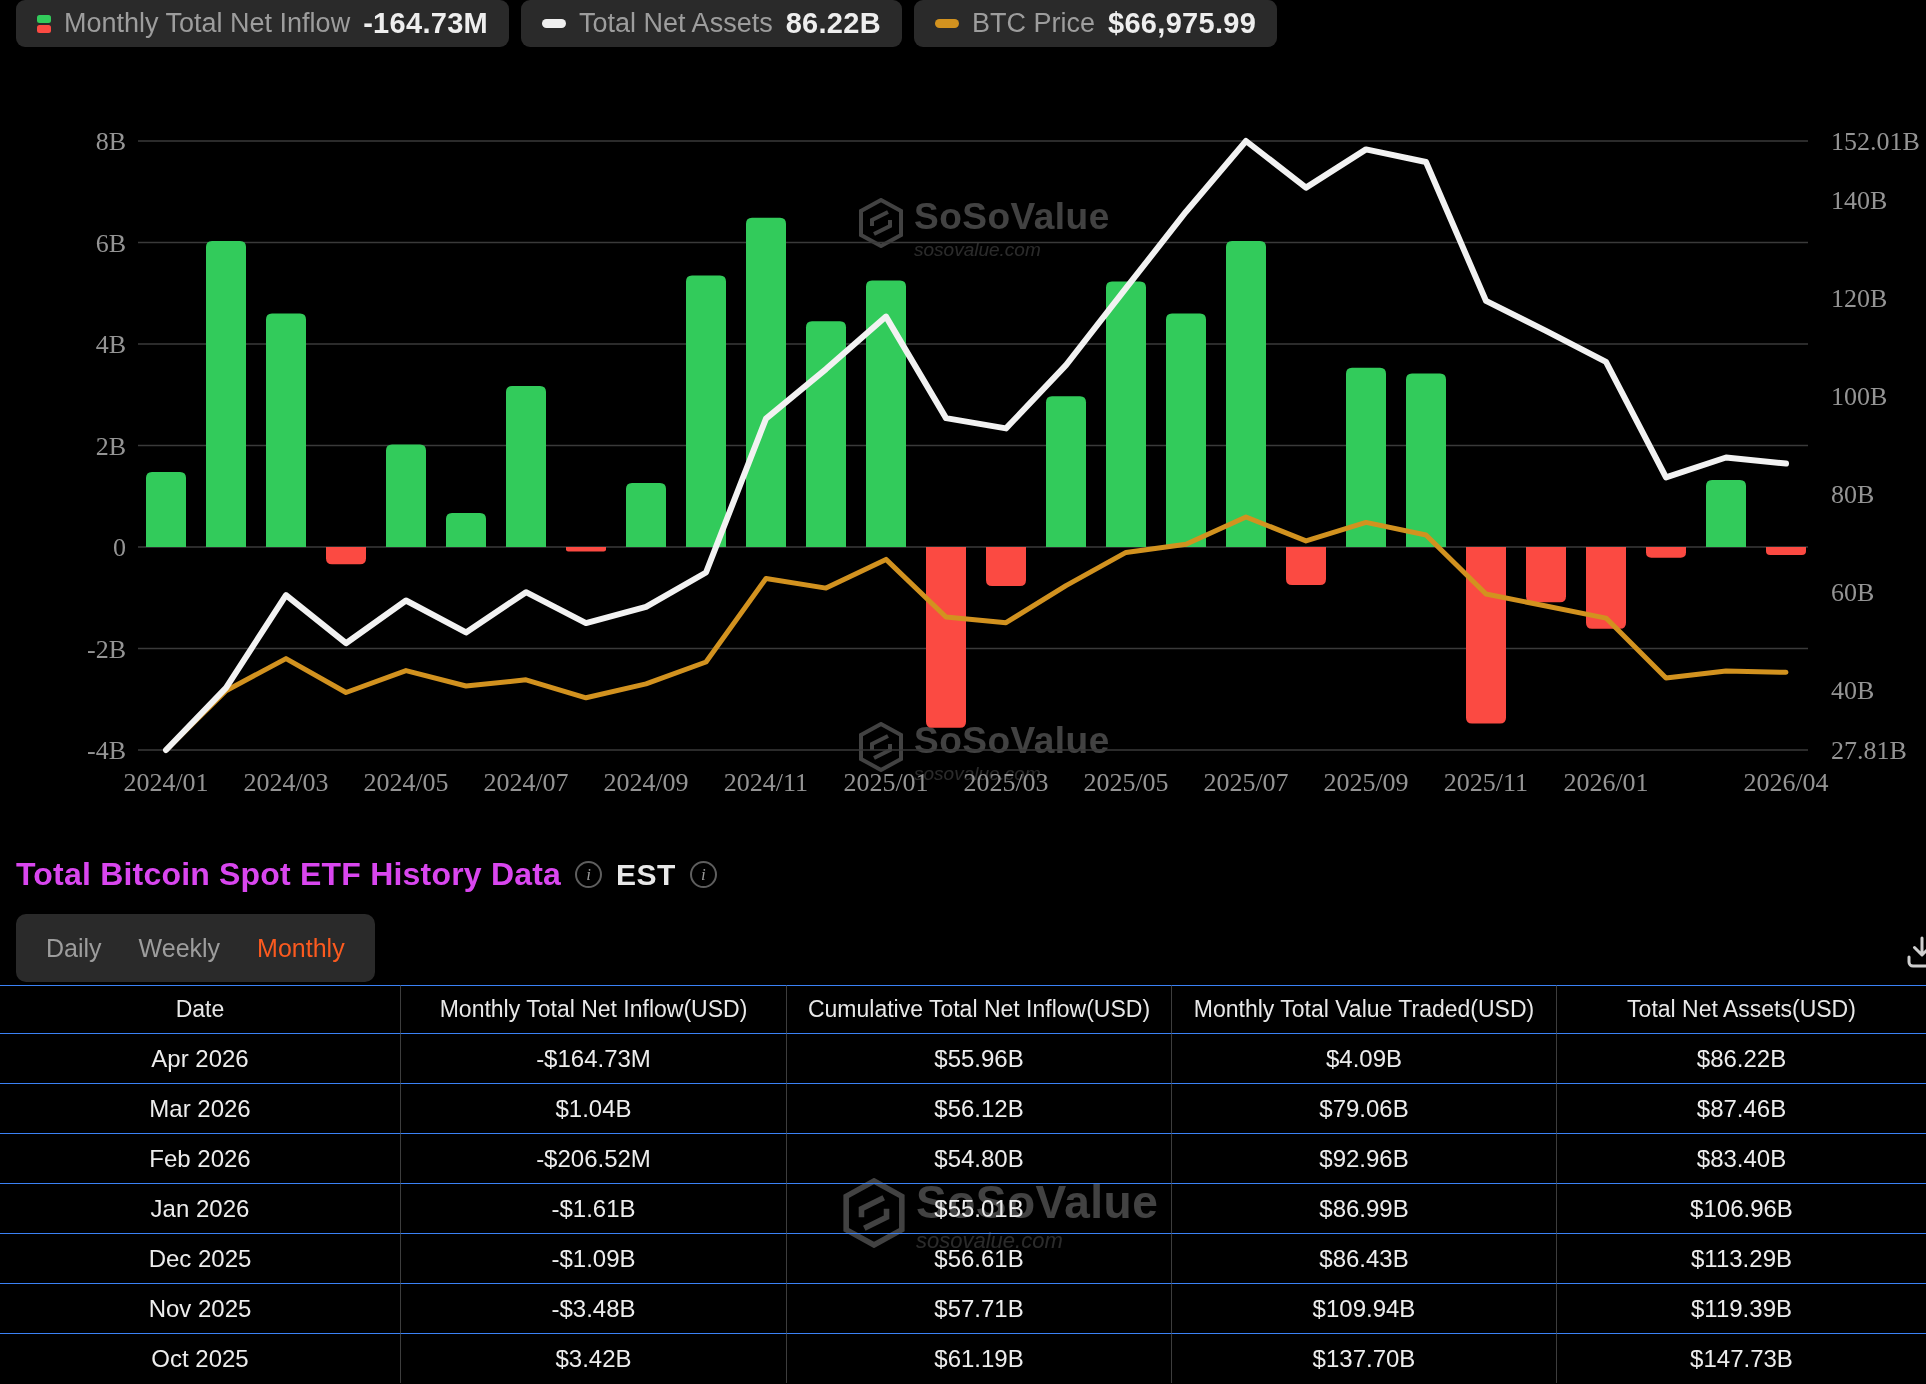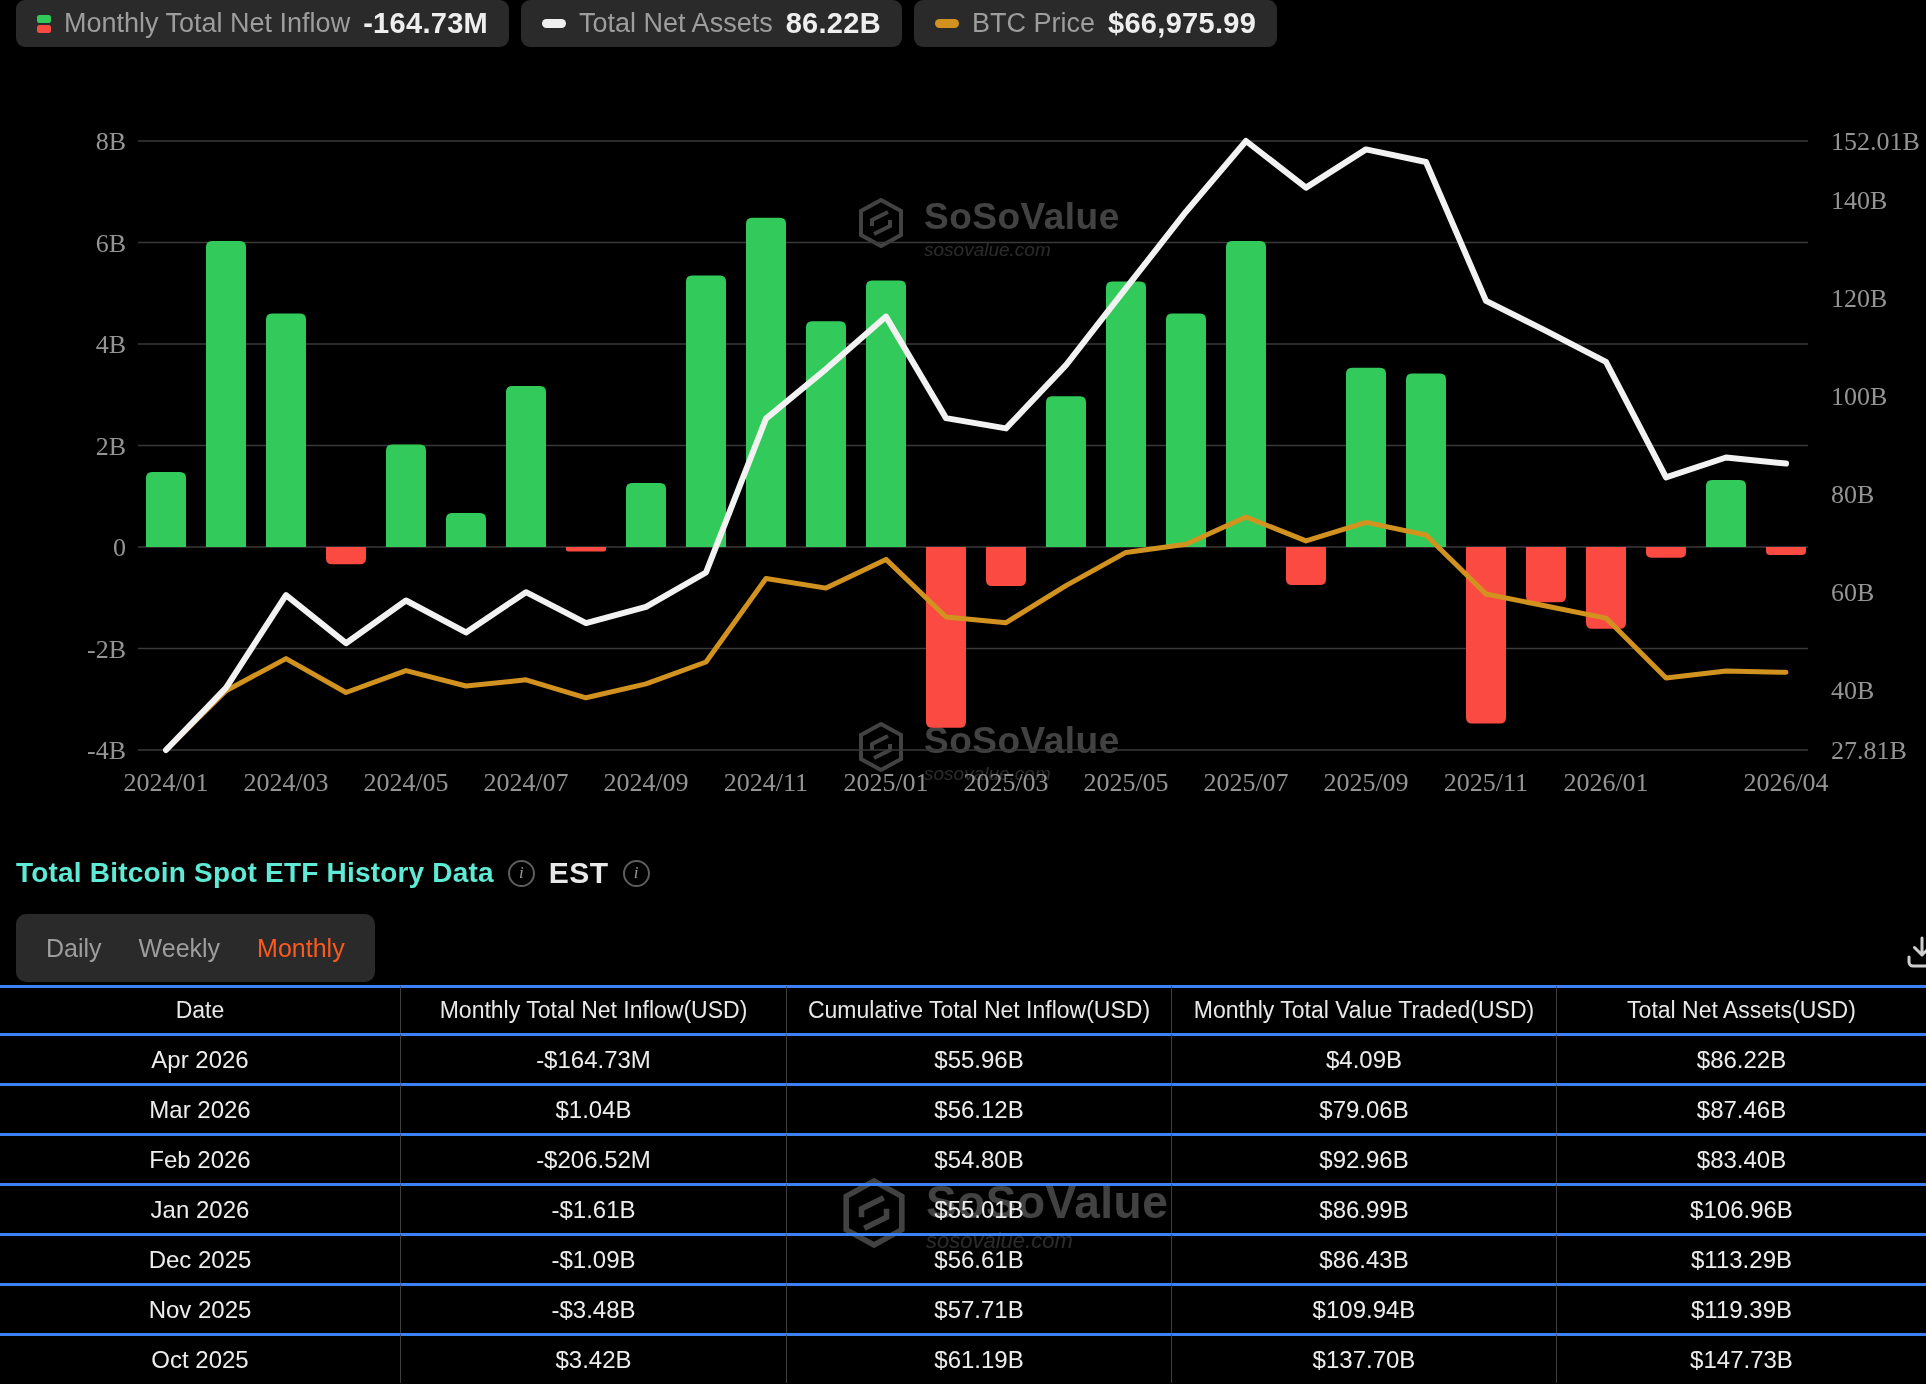--- a/index.html
+++ b/index.html
@@ -15,51 +15,51 @@
   .sq-icon{display:flex;flex-direction:column;gap:2px;}
   .sq-icon i{display:block;width:14px;height:8px;border-radius:2.5px;}
   .sq-icon .g{background:#32cb5b;}
   .sq-icon .r{background:#fb4a42;}
   .dash-icon{display:block;width:24px;height:9px;border-radius:5px;}
   .dash-white{background:#efefef;}
   .dash-orange{background:#d2921f;}
 
   
   #chart-svg{position:absolute;left:0;top:0;z-index:2;}
-  .wm{position:absolute;display:flex;align-items:flex-start;gap:20px;z-index:1;color:rgba(255,255,255,.26);}
+  .wm{position:absolute;display:flex;align-items:flex-start;gap:10px;z-index:1;color:rgba(255,255,255,.26);}
   .wm svg{flex:0 0 auto;}
   .wm-name{font-size:37px;font-weight:700;letter-spacing:.5px;line-height:1.05;}
   .wm-domain{font-size:19px;font-style:italic;color:rgba(255,255,255,.17);margin-top:2px;}
   .wm-top{left:858px;top:198px;}
   .wm-bottom{left:858px;top:722px;}
   .wm-table{left:842px;top:1178px;z-index:1;}
   .wm-table .wm-name{font-size:46px;}
   .wm-table .wm-domain{font-size:22px;}
 
   
   .section-head{position:absolute;left:16px;top:856px;display:flex;align-items:center;gap:14px;z-index:5;}
-  .section-title{color:#5eead4;font-size:28px;font-weight:700;letter-spacing:.2px;}
+  .section-title{color:#d946ef;font-size:32px;font-weight:700;letter-spacing:.2px;}
   .info-dot{width:27px;height:27px;border-radius:50%;border:2px solid #5e5e5e;color:#9a9a9a;
     display:inline-flex;align-items:center;justify-content:center;font-size:17px;
     font-family:"Liberation Serif",serif;font-style:italic;box-sizing:border-box;}
   .est-label{color:#e8e8e8;font-size:30px;font-weight:600;letter-spacing:.5px;}
 
   
   .tabs{position:absolute;left:16px;top:914px;height:68px;background:#2a2a2a;border-radius:10px;
     display:flex;align-items:center;gap:37px;padding:0 30px;z-index:5;}
   .tab{font-size:25px;color:#9d9d9d;cursor:pointer;white-space:nowrap;}
   .tab.active{color:#fb5a1f;}
 
   .download-btn{position:absolute;left:1902px;top:932px;z-index:5;}
 
   
   .data-table{position:absolute;left:0;top:985px;width:1926px;z-index:2;}
   .t-row{display:grid;grid-template-columns:400px 386px 385px 385px 370px;}
   .t-row > div{display:flex;align-items:center;justify-content:center;box-sizing:border-box;
-    border-top:3px solid #3b82f6;height:50px;font-size:24px;color:#ededed;background:transparent;}
+    border-top:1px solid #3b82f6;height:50px;font-size:24px;color:#ededed;background:transparent;}
   .t-row > div + div{border-left:1px solid #3d3d3d;}
   .t-head > div{height:48px;font-size:23px;color:#e8e8e8;font-weight:500;}
   .cell-date{color:#e3e3e3;}
   .neg{color:#f0433c;}
   .pos{color:#2ecc5e;}
 </style>
 </head>
 <body>
 <div id="stage">
 

